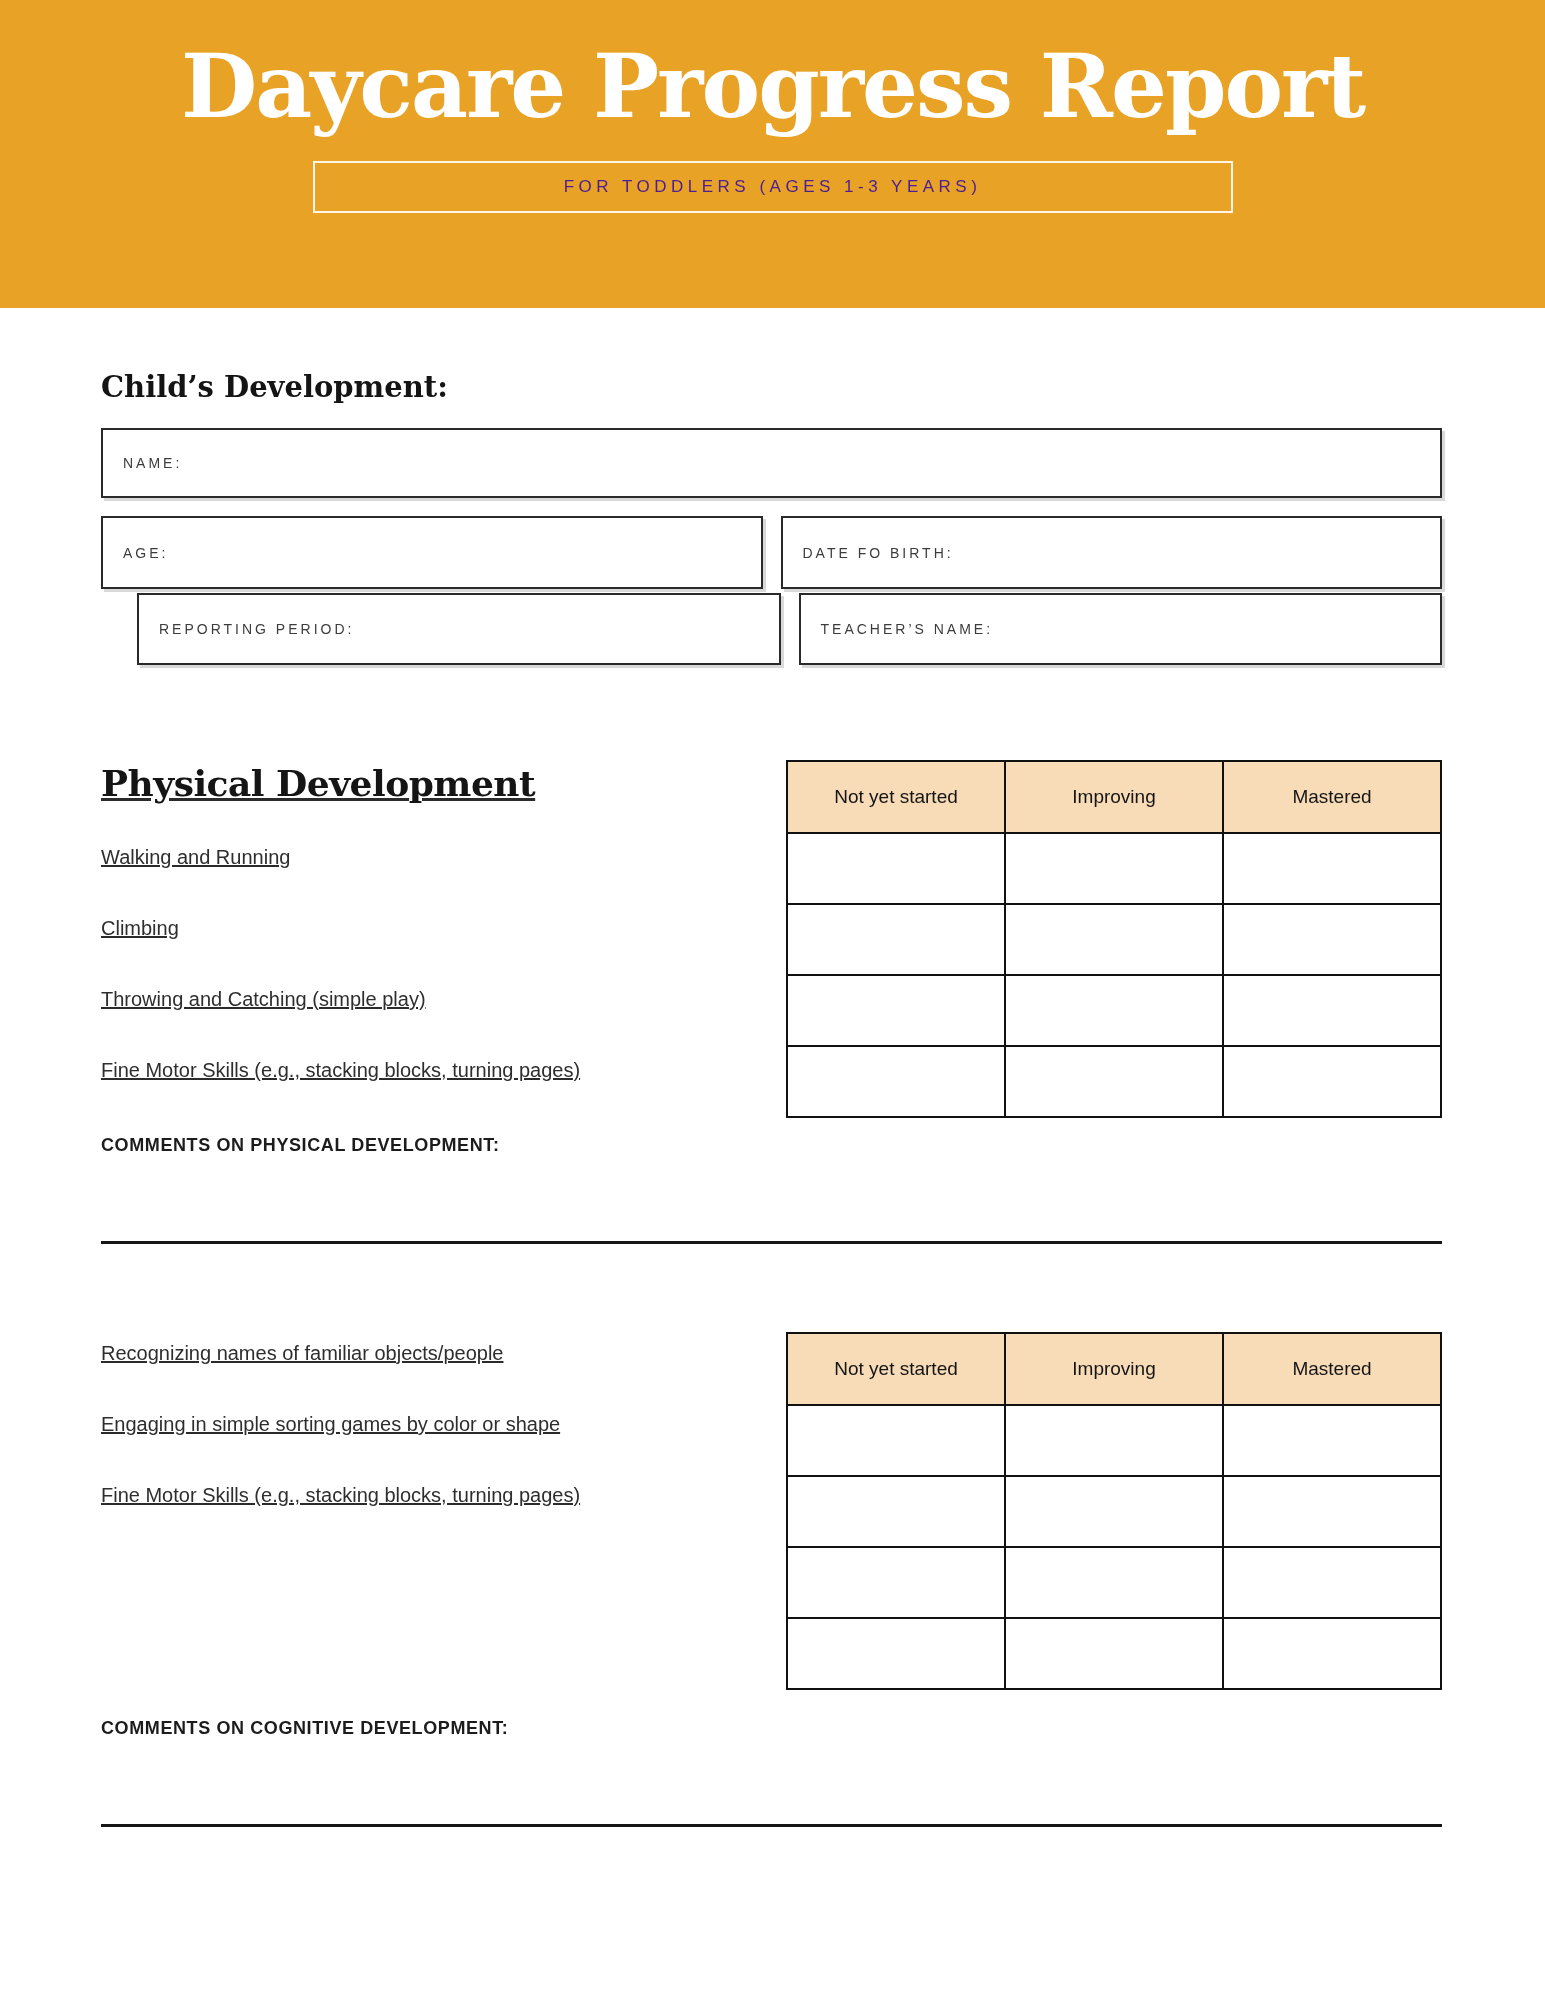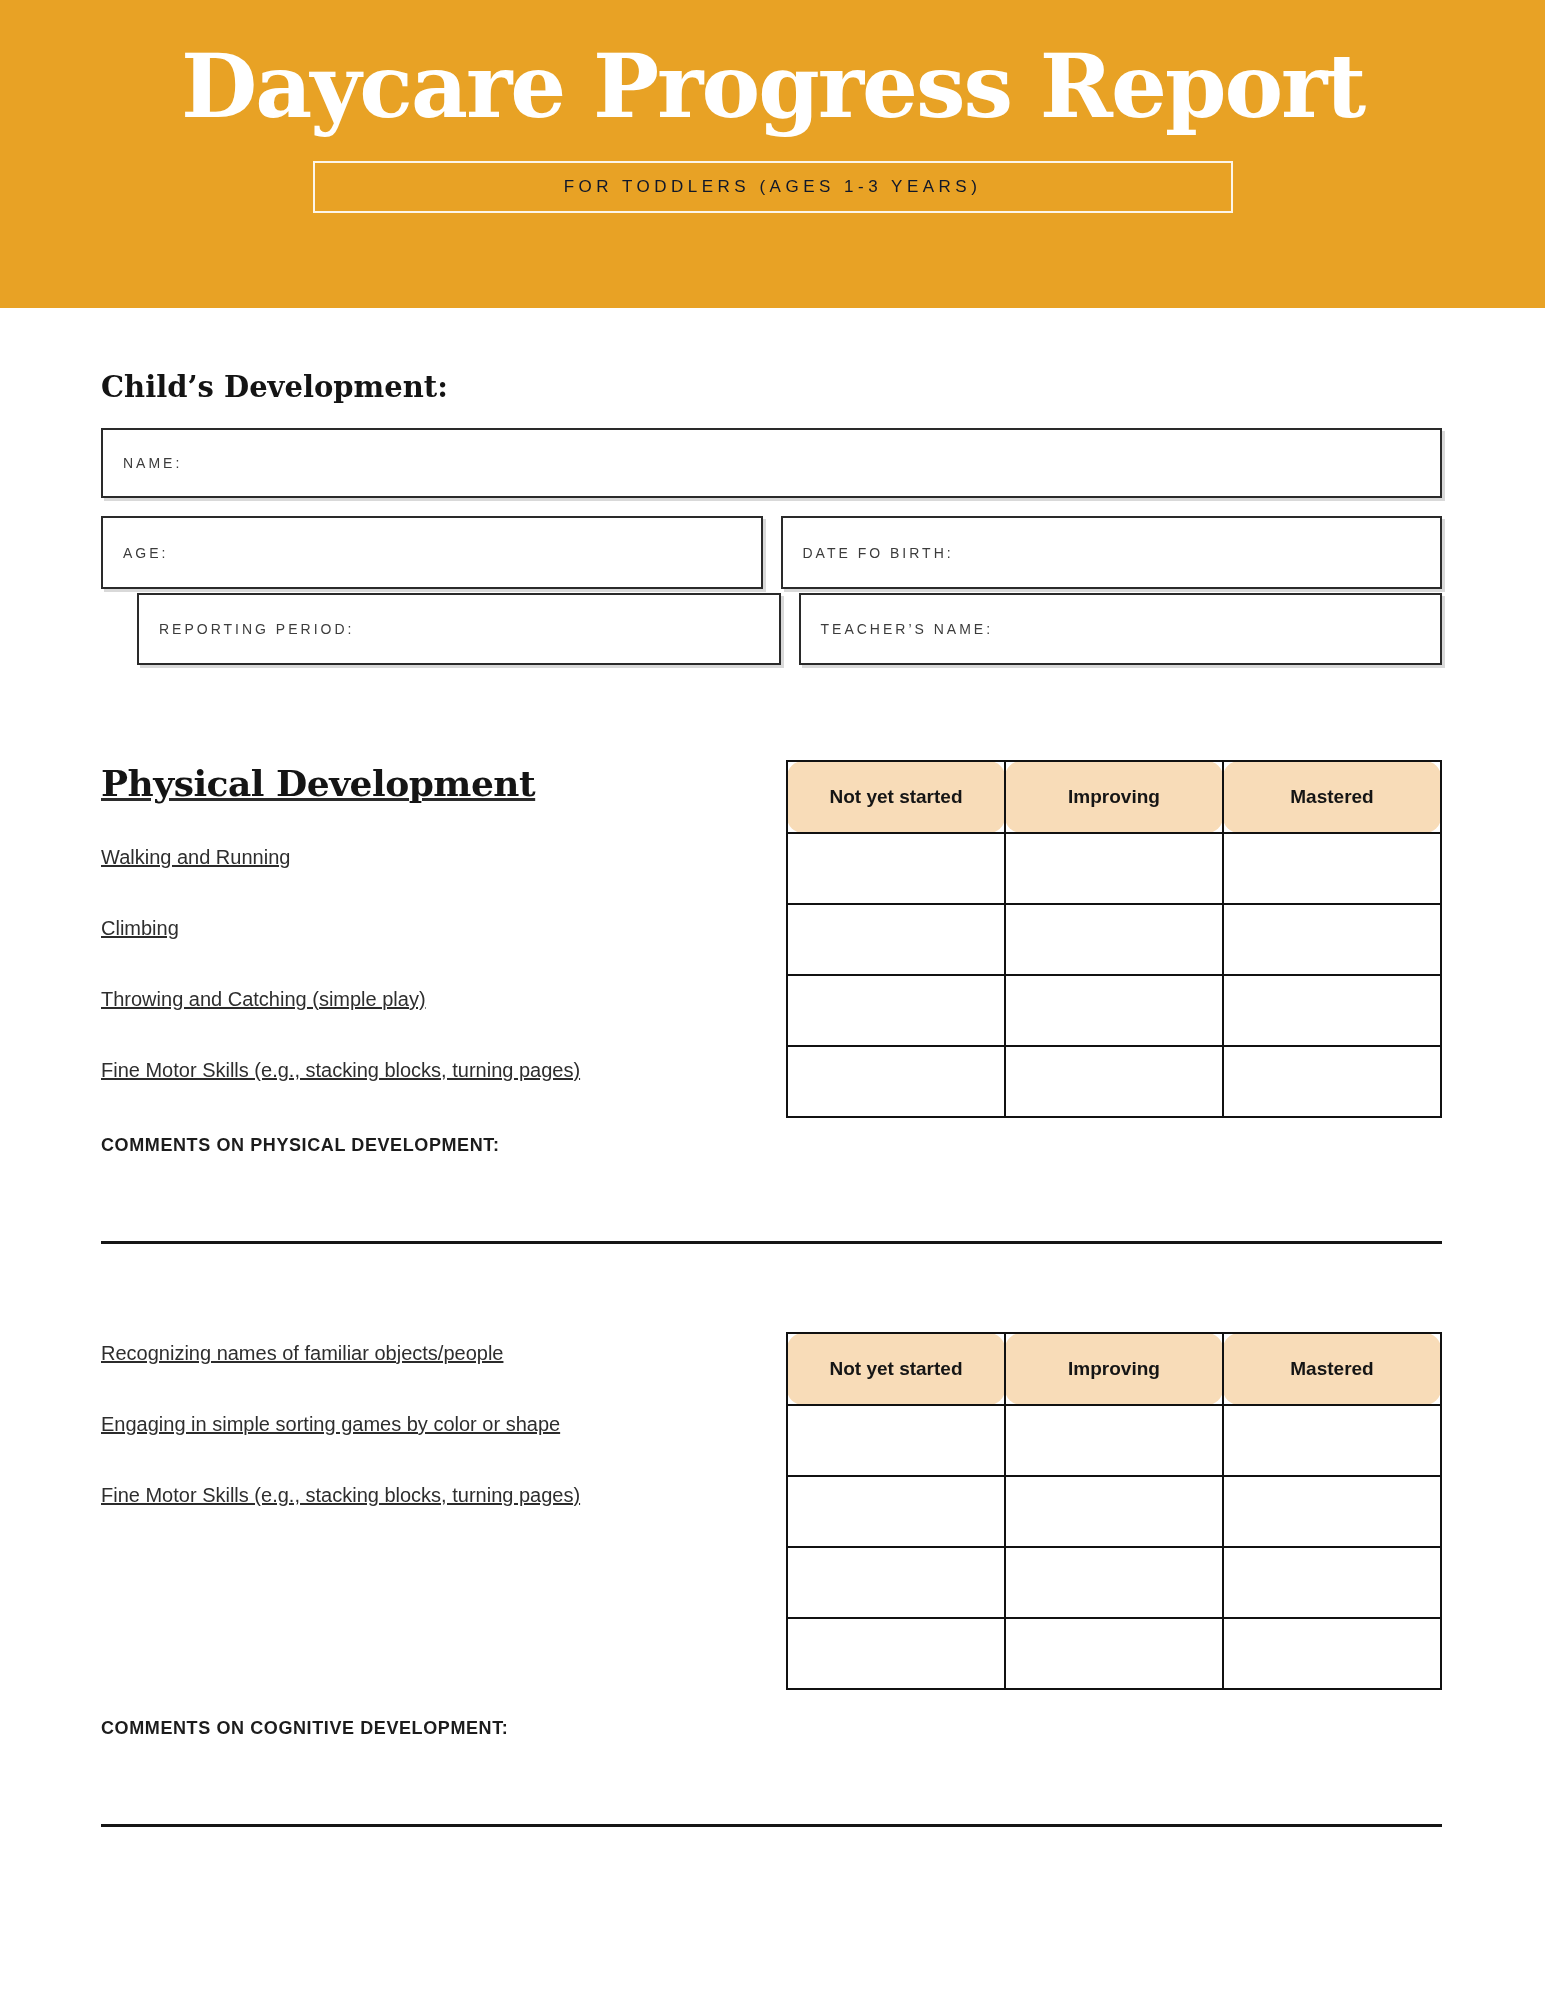--- a/index.html
+++ b/index.html
@@ -32,21 +32,21 @@
     height:52px;
     margin:24px auto 0;
     border:2px solid rgba(255,255,255,0.9);
     display:flex;
     align-items:center;
     justify-content:center;
   }
   .subtitle-box span {
     font-size:17px;
     letter-spacing:4.5px;
-    color:#0f172a;
+    color:#4c1d95;
   }
 
   
   .main { padding:0 103px 0 101px; }
 
   .info-heading {
     margin-top:60px;
     font-family:"DejaVu Serif", serif;
     font-weight:700;
     font-size:29px;
@@ -110,24 +110,23 @@
     border-collapse:collapse;
     table-layout:fixed;
   }
   .skill-table th, .skill-table td {
     border:2px solid #111111;
   }
   .skill-table th {
     height:72px;
     background:#F8DCB8;
     font-size:19px;
-    font-weight:700;
+    font-weight:400;
     color:#151515;
     text-align:center;
-    border-radius:16px;
   }
   .skill-table td { height:71px; background:#ffffff; }
 
   .comments-label {
     font-weight:700;
     font-size:18px;
     letter-spacing:0.6px;
     color:#1c1c1c;
   }
   .comments-label.physical  { margin-top:17px; }

